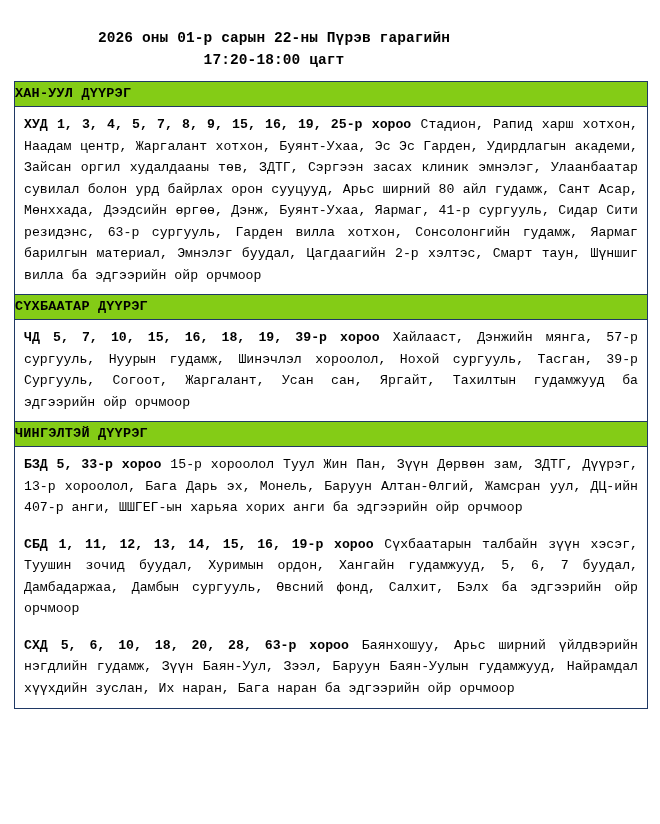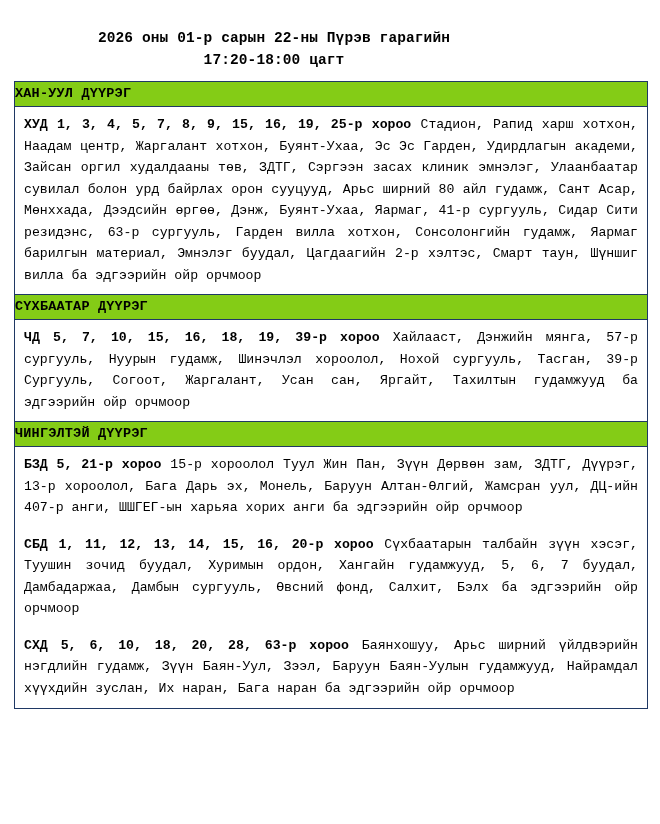--- a/index.html
+++ b/index.html
@@ -85,25 +85,25 @@
       <div class="district-body"><span class="lead">ХУД 1, 3, 4, 5, 7, 8, 9, 15, 16, 19, 25-р хороо</span><span> Стадион, Рапид харш хотхон, Наадам центр, Жаргалант хотхон, Буянт-Ухаа, Эс Эс Гарден, Удирдлагын академи, Зайсан оргил худалдааны төв, ЗДТГ, Сэргээн засах клиник эмнэлэг, Улаанбаатар сувилал болон урд байрлах орон сууцууд, Арьс ширний 80 айл гудамж, Сант Асар, Мөнххада, Дээдсийн өргөө, Дэнж, Буянт-Ухаа, Яармаг, 41-р сургууль, Сидар Сити резидэнс, 63-р сургууль, Гарден вилла хотхон, Сонсолонгийн гудамж, Яармаг барилгын материал, Эмнэлэг буудал, Цагдаагийн 2-р хэлтэс, Смарт таун, Шүншиг вилла ба эдгээрийн ойр орчмоор</span></div>
     </div>
 
     <div class="sect">
       <div class="district-header">СҮХБААТАР ДҮҮРЭГ</div>
       <div class="district-body"><span class="lead">ЧД 5, 7, 10, 15, 16, 18, 19, 39-р хороо</span><span> Хайлааст, Дэнжийн мянга, 57-р сургууль, Нуурын гудамж, Шинэчлэл хороолол, Нохой сургууль, Тасган, 39-р Сургууль, Согоот, Жаргалант, Усан сан, Яргайт, Тахилтын гудамжууд ба эдгээрийн ойр орчмоор</span></div>
     </div>
 
     <div class="sect">
       <div class="district-header">ЧИНГЭЛТЭЙ ДҮҮРЭГ</div>
-      <div class="district-body"><span class="lead">БЗД 5, 21-р хороо</span><span> 15-р хороолол Туул Жин Пан, Зүүн Дөрвөн зам, ЗДТГ, Дүүрэг, 13-р хороолол, Бага Дарь эх, Монель, Баруун Алтан-Өлгий, Жамсран уул, ДЦ-ийн 407-р анги, ШШГЕГ-ын харьяа хорих анги ба эдгээрийн ойр орчмоор</span></div>
+      <div class="district-body"><span class="lead">БЗД 5, 33-р хороо</span><span> 15-р хороолол Туул Жин Пан, Зүүн Дөрвөн зам, ЗДТГ, Дүүрэг, 13-р хороолол, Бага Дарь эх, Монель, Баруун Алтан-Өлгий, Жамсран уул, ДЦ-ийн 407-р анги, ШШГЕГ-ын харьяа хорих анги ба эдгээрийн ойр орчмоор</span></div>
     </div>
 
     <div class="sect">
-      <div class="district-body"><span class="lead">СБД 1, 11, 12, 13, 14, 15, 16, 20-р хороо</span><span> Сүхбаатарын талбайн зүүн хэсэг, Туушин зочид буудал, Хуримын ордон, Хангайн гудамжууд, 5, 6, 7 буудал, Дамбадаржаа, Дамбын сургууль, Өвсний фонд, Салхит, Бэлх ба эдгээрийн ойр орчмоор</span></div>
+      <div class="district-body"><span class="lead">СБД 1, 11, 12, 13, 14, 15, 16, 19-р хороо</span><span> Сүхбаатарын талбайн зүүн хэсэг, Туушин зочид буудал, Хуримын ордон, Хангайн гудамжууд, 5, 6, 7 буудал, Дамбадаржаа, Дамбын сургууль, Өвсний фонд, Салхит, Бэлх ба эдгээрийн ойр орчмоор</span></div>
     </div>
 
     <div class="sect">
       <div class="district-body"><span class="lead">СХД 5, 6, 10, 18, 20, 28, 63-р хороо</span><span> Баянхошуу, Арьс ширний үйлдвэрийн нэгдлийн гудамж, Зүүн Баян-Уул, Зээл, Баруун Баян-Уулын гудамжууд, Найрамдал хүүхдийн зуслан, Их наран, Бага наран ба эдгээрийн ойр орчмоор</span></div>
     </div>
 
   </div>
 </div>
 
 </body></html>

